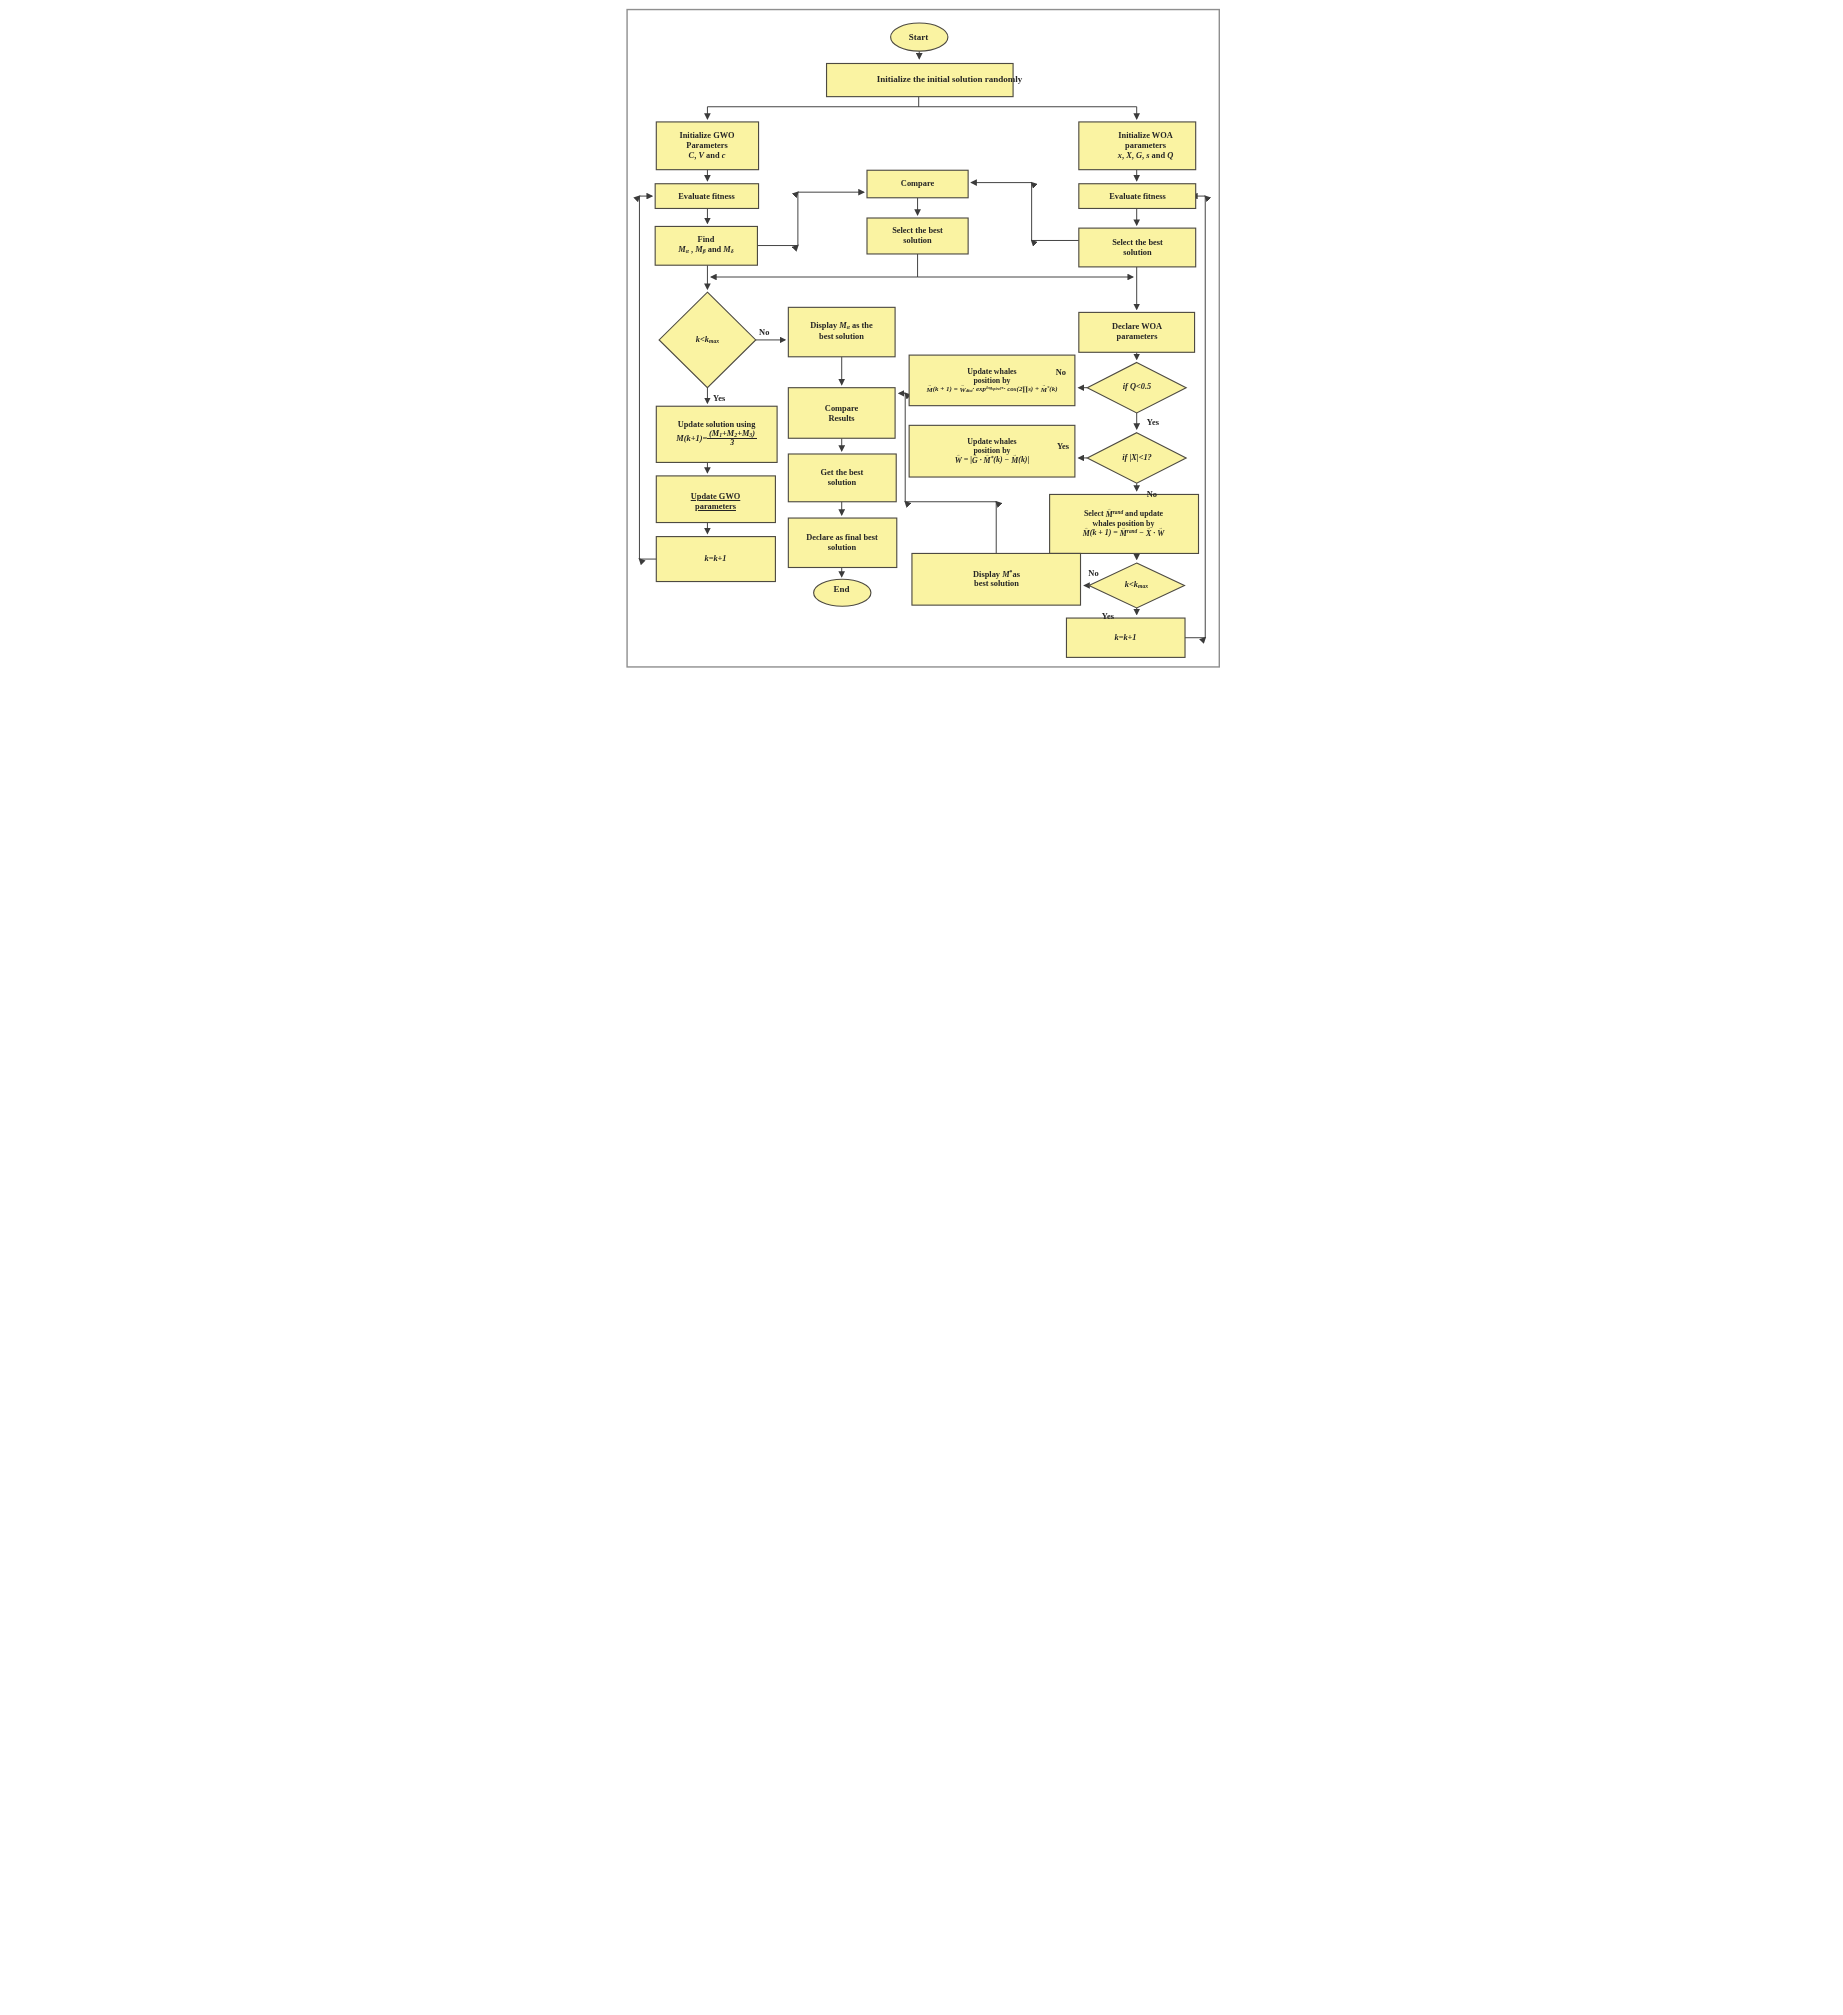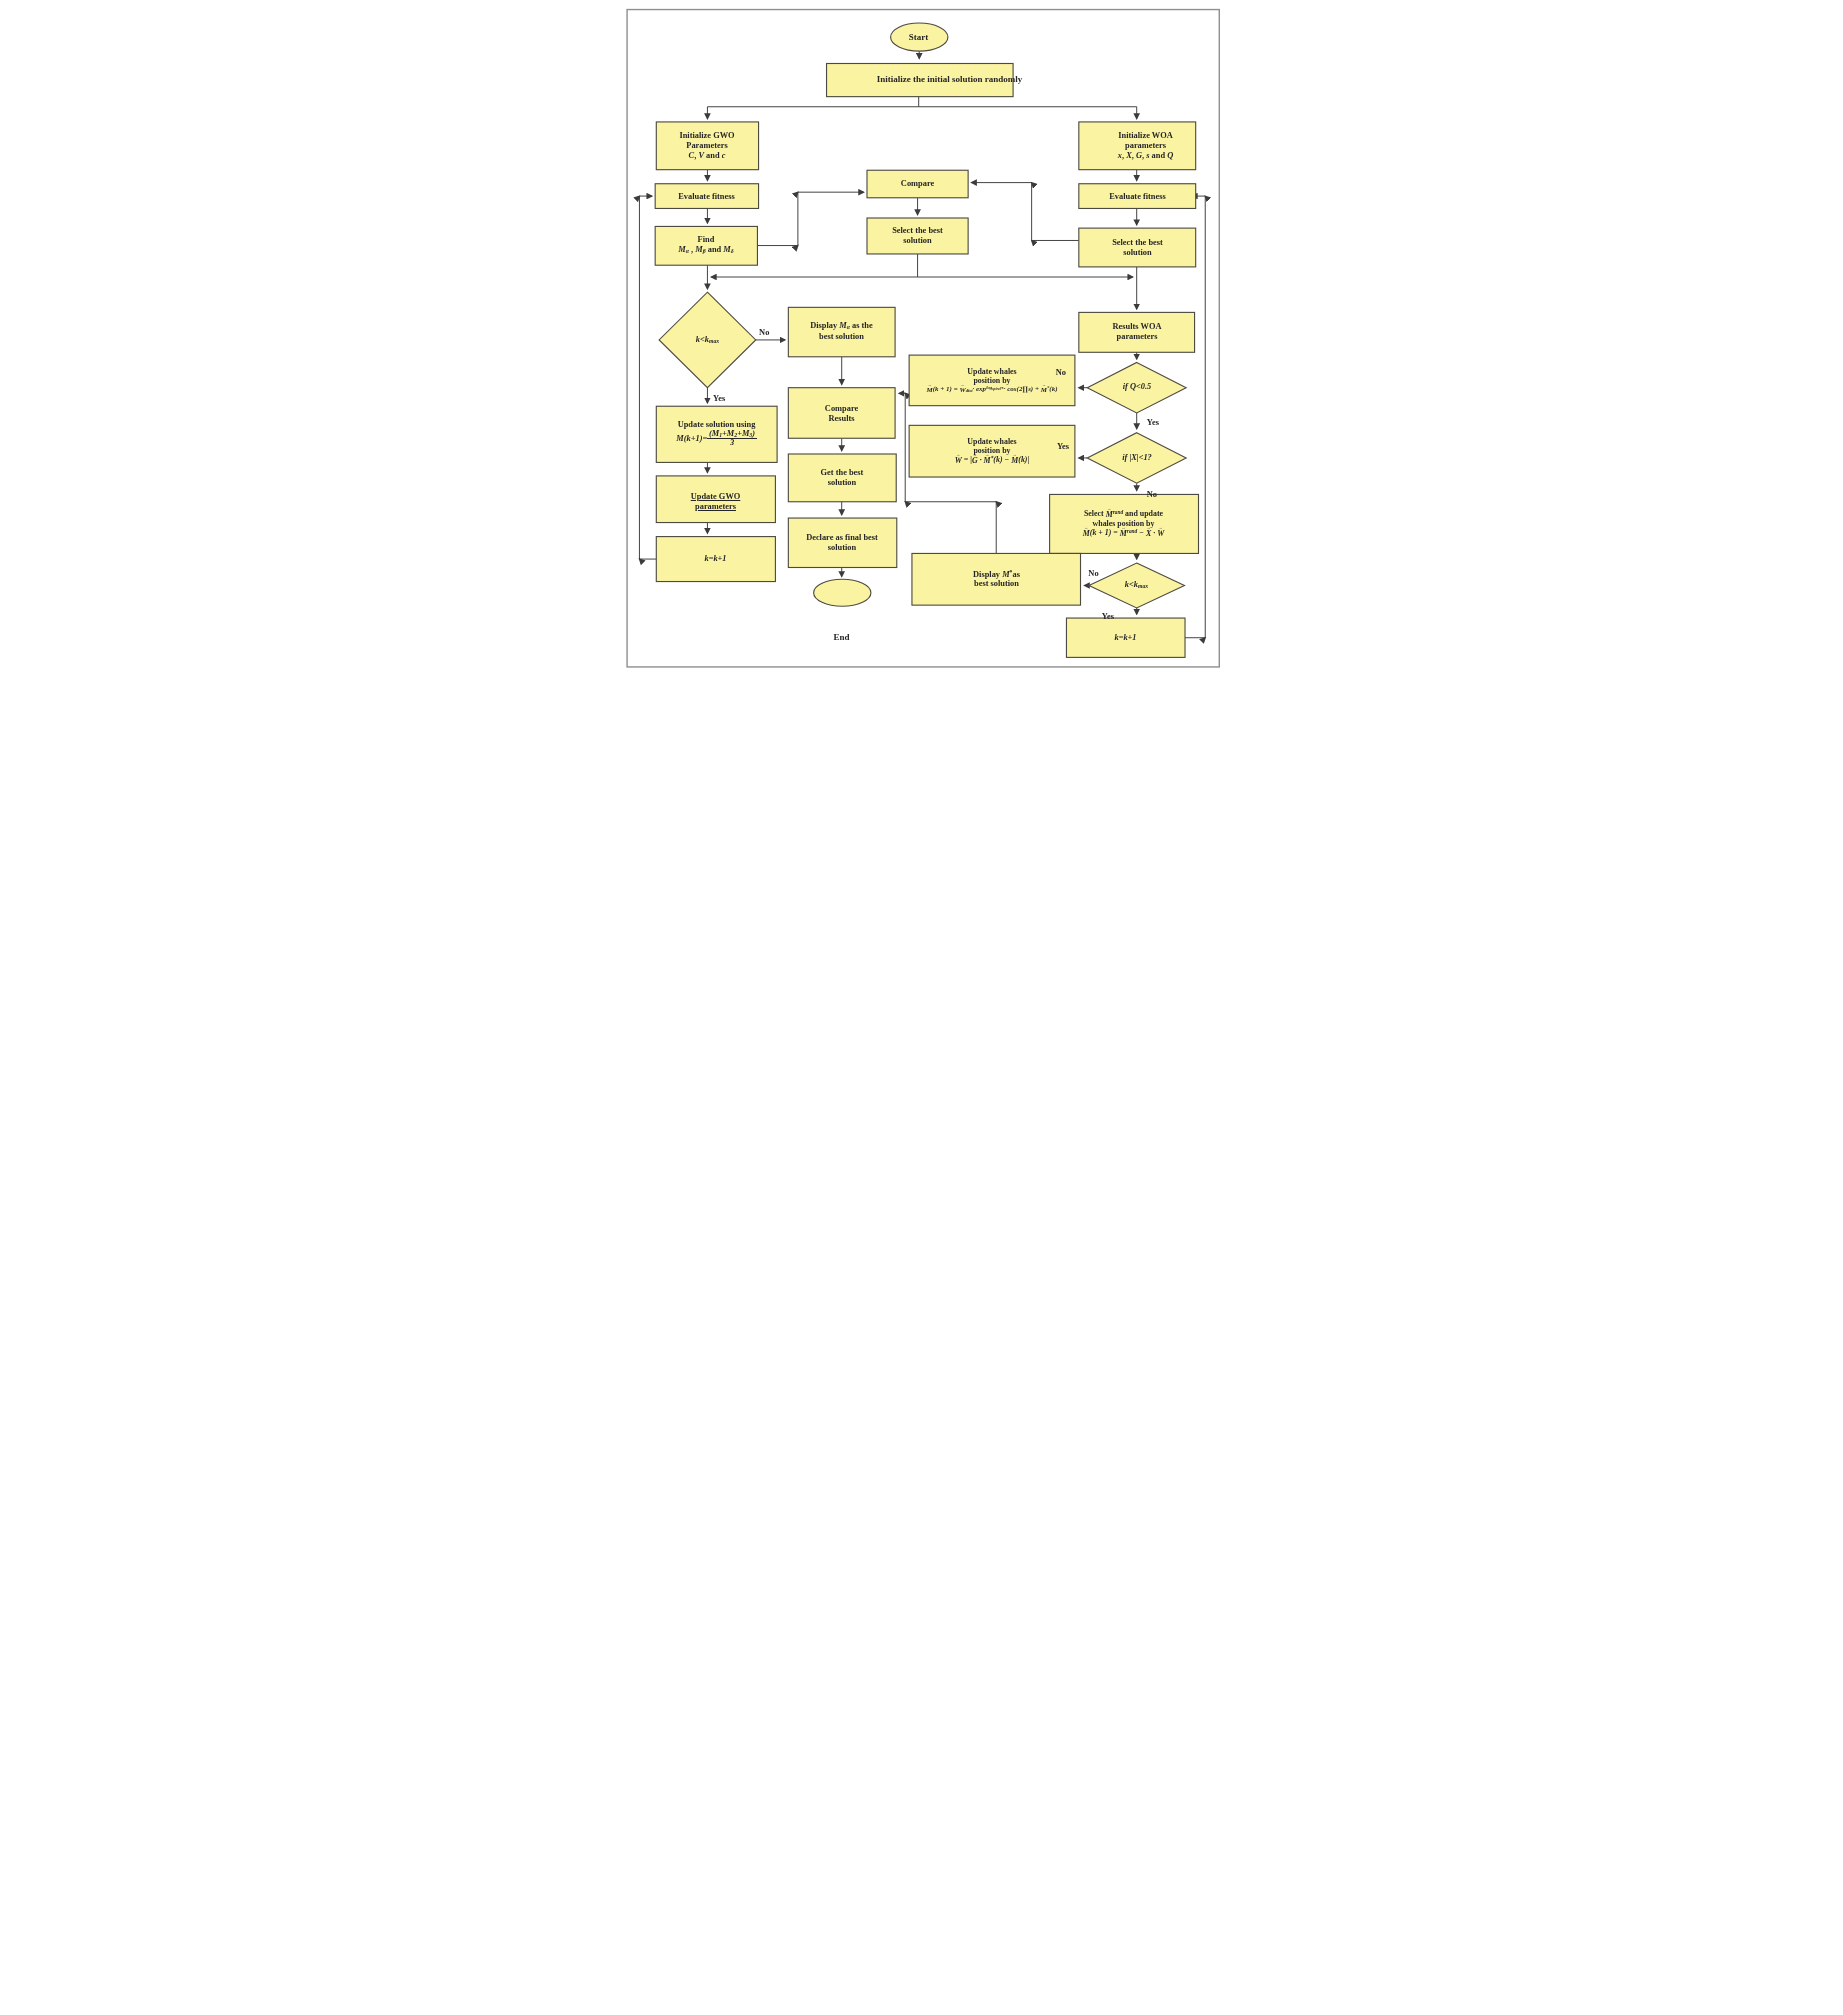--- a/index.html
+++ b/index.html
@@ -154,21 +154,21 @@
     <div>Find</div>
     <div><span class="it">M</span><span class="it sb">α</span><span class=""> , </span><span class="it">M</span><span class="it sb">β</span><span class=""> and </span><span class="it">M</span><span class="it sb">δ</span></div>
   </div>
 
   <div class="node fs15" style="left:465px;top:228px;width:117px;height:39px;">
     <div>Select the best</div>
     <div>solution</div>
   </div>
 
   <div class="node fs15" style="left:465px;top:312px;width:116px;height:40px;">
-    <div>Results WOA</div>
+    <div>Declare WOA</div>
     <div>parameters</div>
   </div>
 
   <div class="node fs15" style="left:54px;top:323px;width:79px;height:34px;">
     <div><span class="it">k</span><span class="">&lt;</span><span class="it">k</span><span class="it sb">max</span></div>
   </div>
 
   <div class="node fs15" style="left:174px;top:307px;width:107px;height:49px;">
     <div><span class="">Display </span><span class="it">M</span><span class="it sb">α</span><span class=""> as the</span></div>
     <div>best solution</div>
@@ -222,21 +222,21 @@
     <div>Declare as final best</div>
     <div>solution</div>
   </div>
 
   <div class="node fs14" style="left:435px;top:494px;width:149px;height:59px;">
     <div><span class="">Select </span><span class="it vec">M<span class="va">→</span></span><span class="it sp">rand</span><span class=""> and update</span></div>
     <div>whales position by</div>
     <div><span class="it vec">M<span class="va">→</span></span><span class="it">(k + 1) = </span><span class="it vec">M<span class="va">→</span></span><span class="it sp">rand</span><span class="it"> − </span><span class="it vec">X<span class="va">→</span></span><span class="it"> · </span><span class="it vec">W<span class="va">→</span></span></div>
   </div>
 
-  <div class="node fs16" style="left:199px;top:579px;width:57px;height:20px;margin-top:48px;">
+  <div class="node fs16" style="left:199px;top:579px;width:57px;height:20px;">
     <span>End</span>
   </div>
 
   <div class="node fs15" style="left:483px;top:574px;width:79px;height:22.5px;">
     <div><span class="it">k</span><span class="">&lt;</span><span class="it">k</span><span class="it sb">max</span></div>
   </div>
 
   <div class="node fs15" style="left:298px;top:553px;width:169px;height:52px;">
     <div><span class="">Display </span><span class="it">M</span><span class="sp">*</span><span class="">as</span></div>
     <div>best solution</div>

